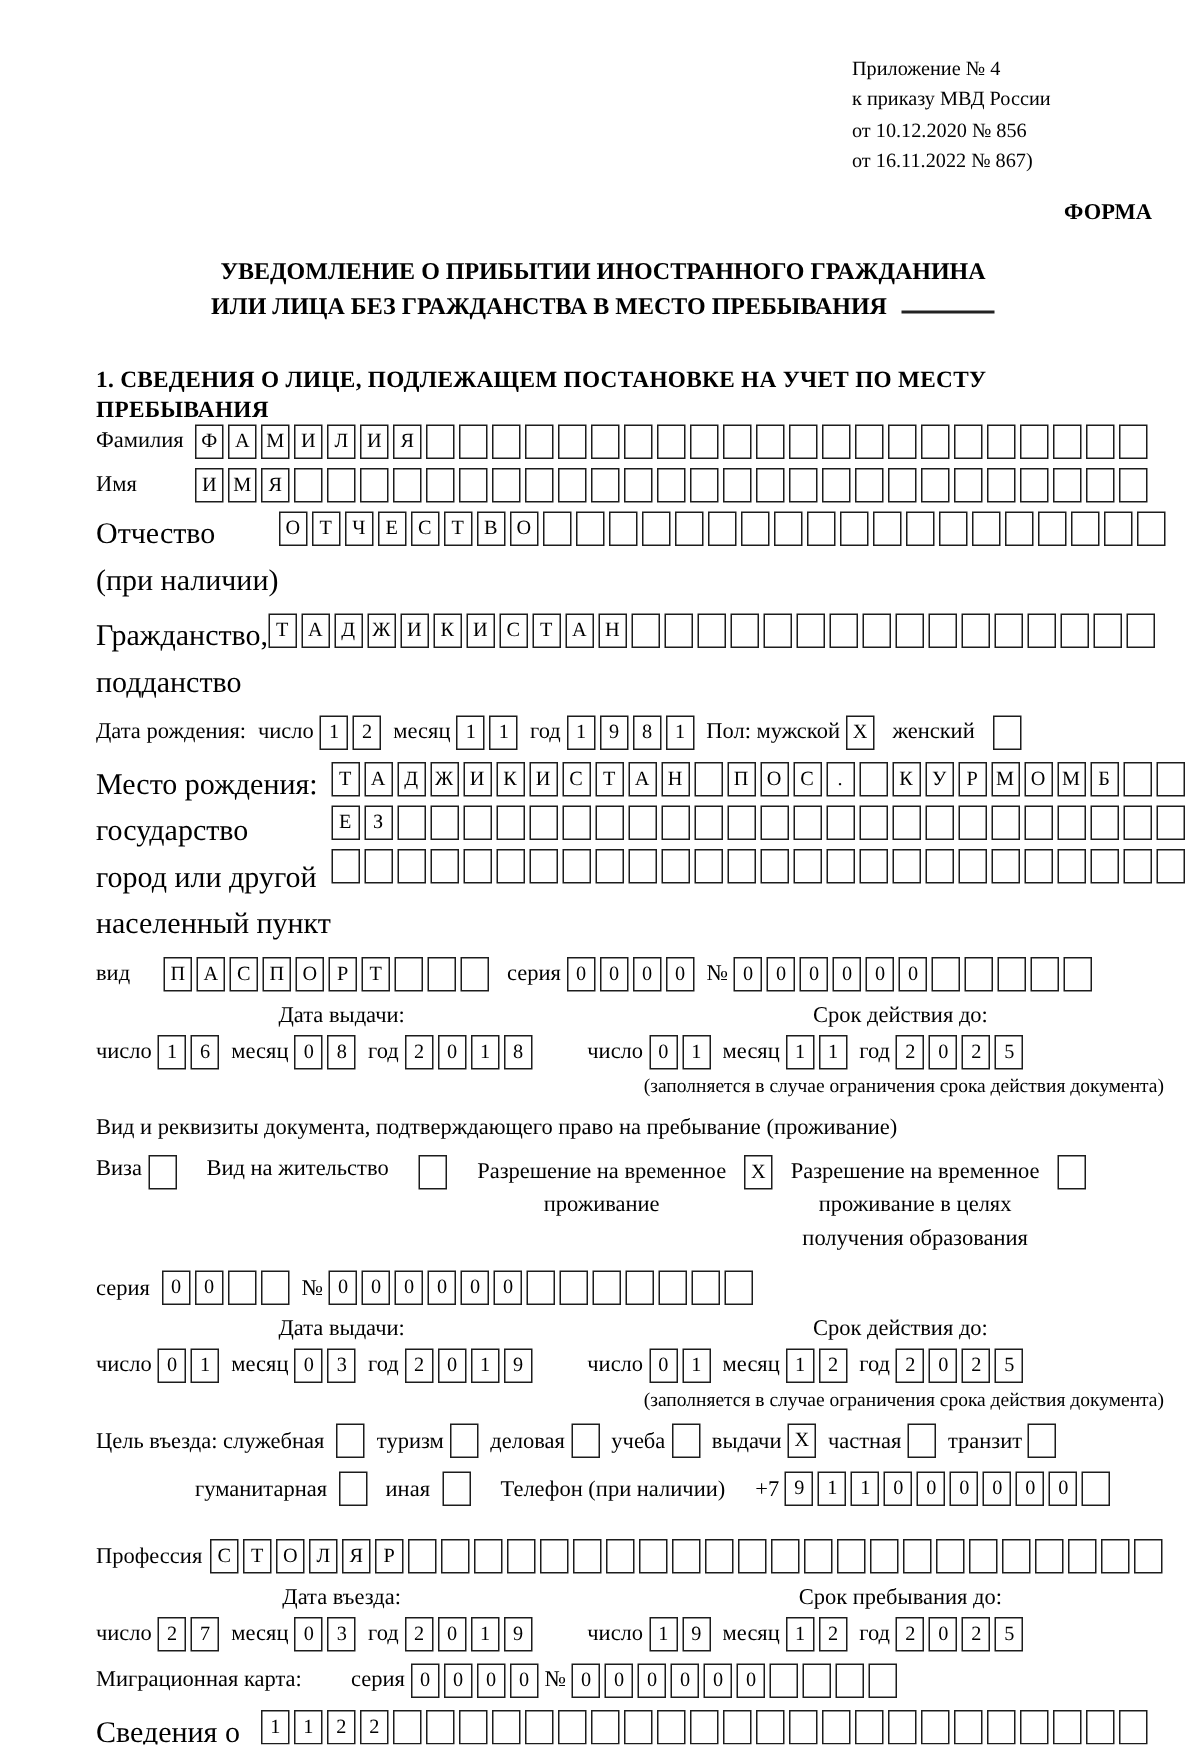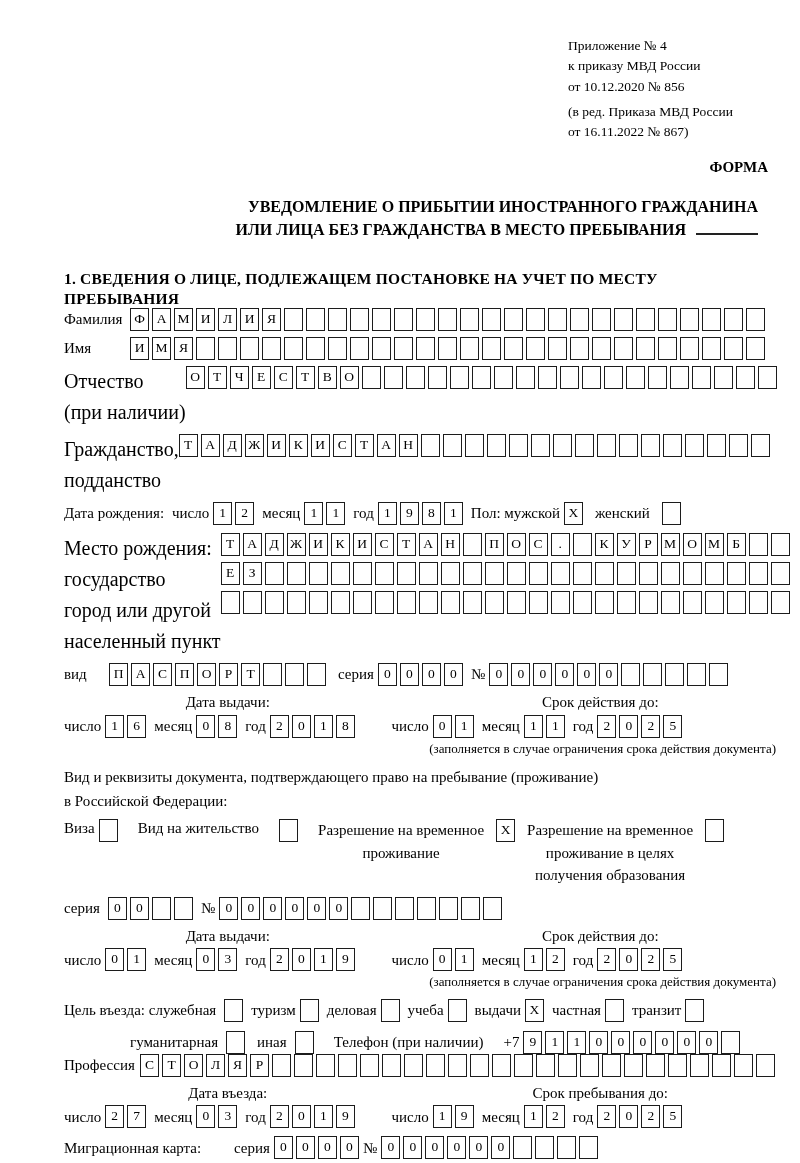--- a/index.html
+++ b/index.html
@@ -9,21 +9,21 @@
     font-size:15px;line-height:1.25;
   }
   .page{box-sizing:border-box;width:800px;height:1163px;padding:36px 24px 0 64px;position:relative;}
 
   
   .ref{width:200px;margin-left:auto;margin-right:8px;font-size:13.5px;line-height:1.5;}
   .ref .sub{margin-top:5px;}
   .forma{text-align:right;font-weight:bold;margin:16px 8px 0 0;font-size:15px;}
 
   
-  .title{position:relative;left:-18px;text-align:right;font-weight:bold;font-size:16px;margin-top:18px;line-height:1.45;}
+  .title{position:relative;left:-18px;text-align:center;font-weight:bold;font-size:16px;margin-top:18px;line-height:1.45;}
   .title-underline{display:inline-block;width:62px;border-bottom:2px solid #222;height:14px;margin-left:10px;}
   .sec-heading{font-weight:bold;font-size:15.5px;margin-top:28px;letter-spacing:.2px;}
 
   
   .frow{display:flex;align-items:center;margin-top:6px;}
   .frow.top{align-items:flex-start;}
   .lbl{flex:none;font-size:15px;}
   .lblcol{flex:none;font-size:20px;line-height:1.55;}
   .cells{display:flex;gap:3px;flex:none;}
   .cellstack .cells{margin-bottom:6px;}
@@ -50,21 +50,20 @@
 </style>
 </head>
 <body>
 
 <div class="page">
 
   <div class="ref">
     <div>Приложение № 4</div>
     <div>к приказу МВД России</div>
     <div>от 10.12.2020 № 856</div>
-    <div class="sub">(в ред. Приказа МВД России</div>
     <div>от 16.11.2022 № 867)</div>
   </div>
   <div class="forma">ФОРМА</div>
 
   <div class="title">
     <div>УВЕДОМЛЕНИЕ О ПРИБЫТИИ ИНОСТРАННОГО ГРАЖДАНИНА</div>
     <div><span>ИЛИ ЛИЦА БЕЗ ГРАЖДАНСТВА В МЕСТО ПРЕБЫВАНИЯ</span><span class="title-underline"></span></div>
   </div>
 
   <div class="sec-heading">1. СВЕДЕНИЯ О ЛИЦЕ, ПОДЛЕЖАЩЕМ ПОСТАНОВКЕ НА УЧЕТ ПО МЕСТУ ПРЕБЫВАНИЯ</div>
@@ -427,21 +426,20 @@
           <div class="cell">0</div>
           <div class="cell">2</div>
           <div class="cell">5</div>
         </div>
     </div>
   </div>
   <div class="note">(заполняется в случае ограничения срока действия документа)</div>
 
   <div class="para">
     <div>Вид и реквизиты документа, подтверждающего право на пребывание (проживание)</div>
-    <div>в Российской Федерации:</div>
   </div>
 
   <div class="frow top" style="margin-top:6px;">
     <span class="lbl">Виза</span>
       <span class="gap4"></span>
     <div class="cell"></div>
       <span class="gap20"></span>
     <span class="lbl">Вид на жительство</span>
       <span class="gap20"></span>
     <div class="cell"></div>
@@ -591,21 +589,21 @@
         <div class="cell">0</div>
         <div class="cell">0</div>
         <div class="cell">0</div>
         <div class="cell">0</div>
         <div class="cell">0</div>
         <div class="cell">0</div>
         <div class="cell"></div>
       </div>
   </div>
 
-  <div class="frow" style="margin-top:0;align-items:center;">
+  <div class="frow" style="margin-top:22px;align-items:center;">
     <span class="lbl" style="min-width:76px;">Профессия</span>
     <div class="cells">
         <div class="cell">С</div>
         <div class="cell">Т</div>
         <div class="cell">О</div>
         <div class="cell">Л</div>
         <div class="cell">Я</div>
         <div class="cell">Р</div>
         <div class="cell"></div>
         <div class="cell"></div>

